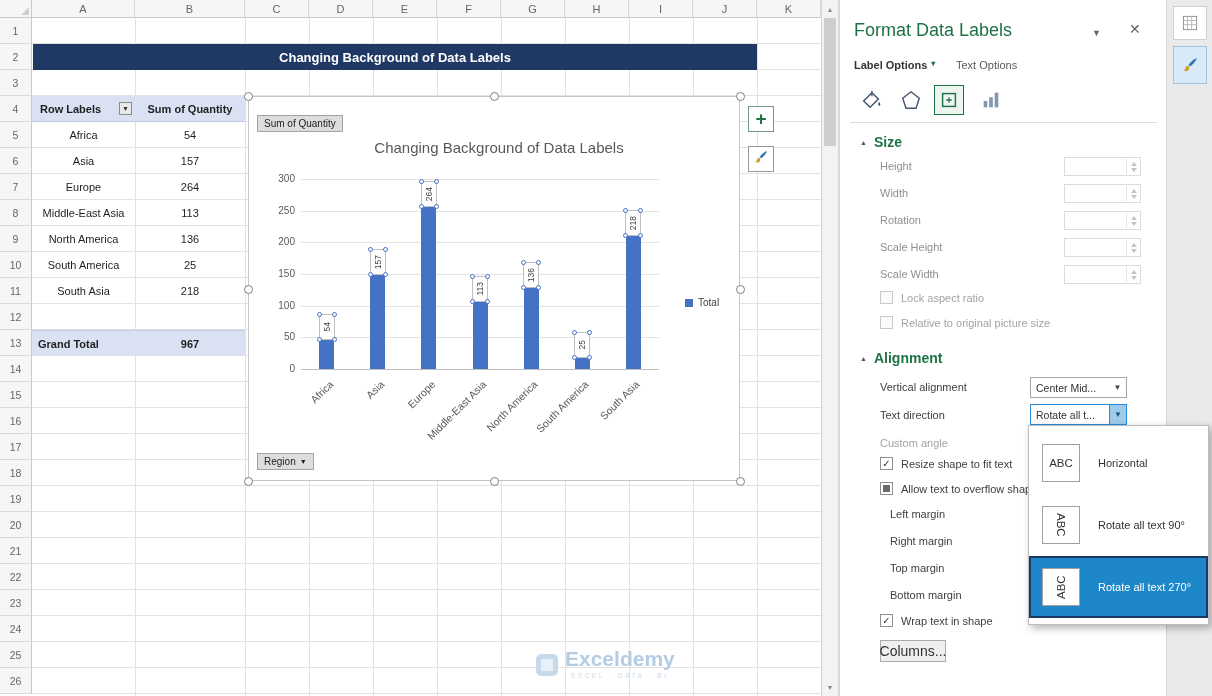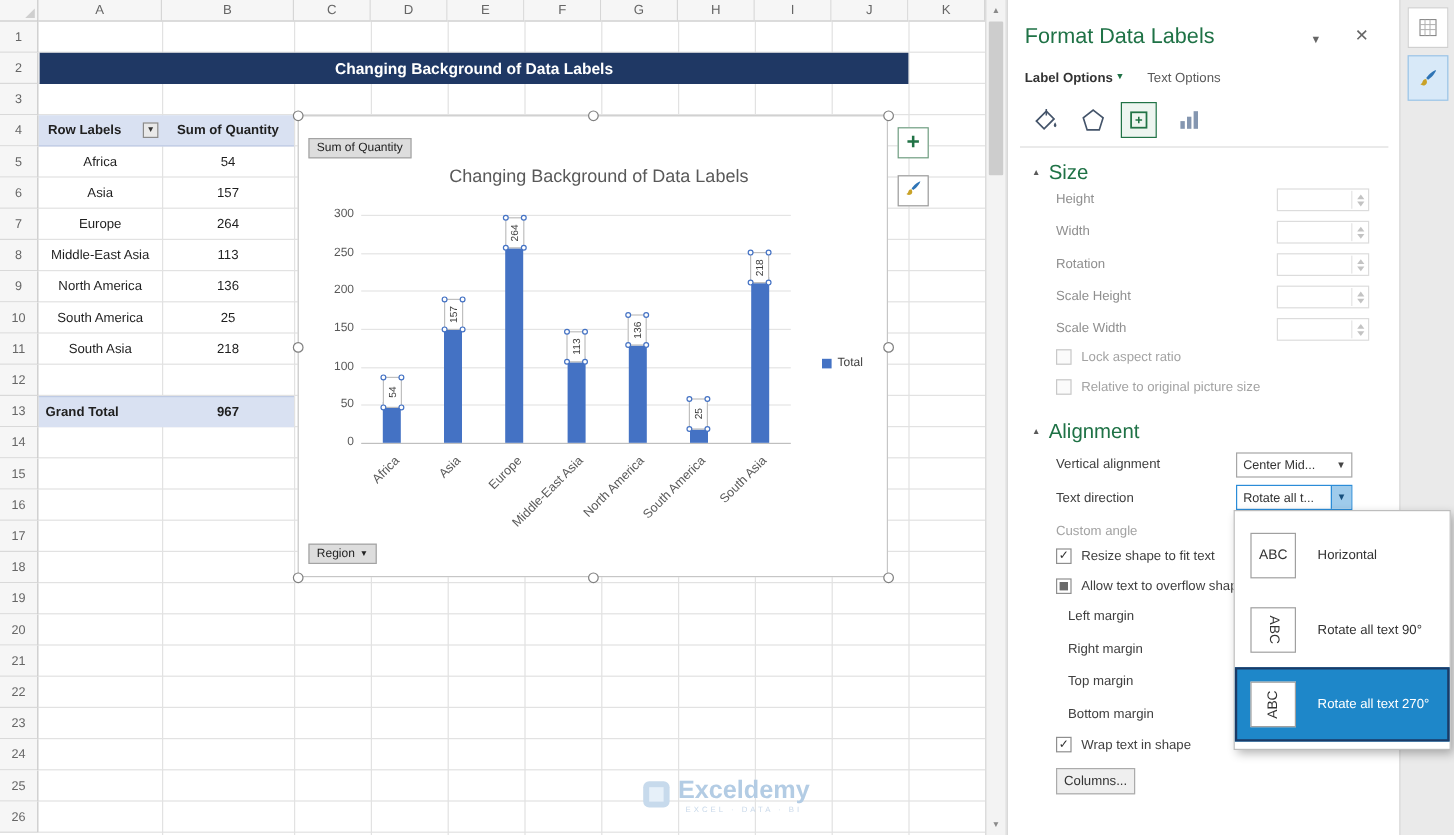--- a/index.html
+++ b/index.html
@@ -59,21 +59,21 @@
   .xlabel{position:absolute;width:110px;text-align:right;transform-origin:100% 0;transform:rotate(-45deg);
     font-size:10.5px;color:#595959;white-space:nowrap;z-index:1}
   #legend{position:absolute;left:436px;top:200px;display:flex;align-items:center;gap:5px;font-size:10px;color:#404040;z-index:3}
   #legend .swatch{width:8px;height:8px}
 
   .qbtn{position:absolute;width:26px;height:26px;background:#fff;border:1px solid #999;z-index:3;
     display:flex;align-items:center;justify-content:center}
   .qbtn.plus{color:#217346;font-size:19px;font-weight:bold;border-color:#6E9D80}
 
   
-  #watermark{position:absolute;left:536px;top:648px;display:flex;align-items:flex-start;gap:7px;z-index:1}
+  #watermark{position:absolute;left:536px;top:648px;display:flex;align-items:center;gap:7px;z-index:1}
   #wm-icon{width:22px;height:22px;border-radius:5px;background:#C7DAEC;position:relative;margin-top:3px}
   #wm-icon::after{content:"";position:absolute;left:5px;top:5px;width:12px;height:12px;background:#E6F0F9}
   .wm-brand{font-size:21px;font-weight:bold;color:#B3CCE4;line-height:1}
   .wm-tag{font-size:6.5px;letter-spacing:2.5px;color:#C9D9EA;margin-top:3px;text-align:center}
 
   
   #vscroll{position:absolute;left:821px;top:0;width:18px;height:696px;background:#F3F3F3;
     border-left:1px solid #D6D6D6;border-right:1px solid #D6D6D6;z-index:4}
   .sc-arrow{position:absolute;left:0;width:16px;height:16px;display:flex;align-items:center;
     justify-content:center;font-size:7px;color:#8A8A8A}
@@ -87,21 +87,21 @@
   #pane-close{position:absolute;left:289px;top:21px;font-size:14px;color:#666}
   .ptab{position:absolute;top:59px;display:flex;align-items:flex-start;gap:4px}
   #tab-label-options{left:14px;font-weight:bold;color:#333}
   #tab-label-options .tab-caret{color:#1F7246;font-size:8px}
   #tab-text-options{left:116px;color:#595959}
   .itab{position:absolute;top:85px;width:30px;height:30px;display:flex;align-items:center;justify-content:center}
   .itab.sel{border:1px solid #217346;background:#EDF5F0}
   #pane-divider{position:absolute;left:10px;top:122px;width:307px;height:1px;background:#DCDCDC}
   .sec-hdr{position:absolute;left:20px;display:flex;align-items:center;gap:7px}
   .sec-hdr .tri{font-size:7px;color:#595959}
-  .sec-title{color:#1F7246;font-size:17px;font-weight:normal}
+  .sec-title{color:#1F7246;font-size:14px;font-weight:bold}
   .fld-row{position:absolute;left:0;width:327px;height:27px}
   .fld-label{position:absolute;left:40px;top:5px;color:#8F8F8F}
   .fld-input{position:absolute;left:224px;top:2px;width:77px;height:19px;border:1px solid #DCDCDC;background:#fff}
   .spin{position:absolute;right:1px;top:1px;width:13px;height:15px;border-left:1px solid #E4E4E4}
   .spin::before{content:"";position:absolute;left:4px;top:3px;border-left:3px solid transparent;
     border-right:3px solid transparent;border-bottom:4px solid #C3C3C3}
   .spin::after{content:"";position:absolute;left:4px;bottom:2px;border-left:3px solid transparent;
     border-right:3px solid transparent;border-top:4px solid #C3C3C3}
   .cb{position:absolute;left:40px;display:flex;align-items:center;gap:8px}
   .cb-box{width:13px;height:13px;border:1px solid #8F8F8F;background:#fff;display:flex;align-items:center;
@@ -115,21 +115,21 @@
   .dd .dd-val{flex:1;padding-left:5px;font-size:10.5px;color:#333;white-space:nowrap;overflow:hidden}
   .dd .dd-caret{width:17px;height:100%;display:flex;align-items:center;justify-content:center;
     font-size:8px;color:#444}
   .dd.active{border-color:#2B8CD8}
   .dd.active .dd-caret{background:#9FCBEB;border-left:1px solid #2B8CD8;color:#17507E}
   .plain-label{position:absolute;left:40px;white-space:nowrap}
   .disabled-label{color:#A3A3A3}
   #margins{position:absolute;left:0;top:508px;width:327px}
   .margin-label{position:absolute;left:50px;color:#404040}
   #columns-btn{position:absolute;left:40px;top:640px;width:66px;height:22px;background:#EFEFEF;
-    border:1px solid #ABABAB;font-size:11px;color:#333;display:flex;align-items:center;justify-content:center}
+    border:1px solid #ABABAB;font-size:14px;color:#333;display:flex;align-items:center;justify-content:center}
 
   
   #dir-menu{position:absolute;left:1028px;top:425px;width:181px;background:#fff;border:1px solid #BDBDBD;
     box-shadow:3px 3px 8px rgba(0,0,0,.3);z-index:99;padding:6px 0}
   .menu-item{height:62px;display:flex;align-items:center;gap:18px;padding-left:13px;cursor:default}
   .mi-icon{width:38px;height:38px;border:1px solid #A0A0A0;background:#fff;display:flex;align-items:center;
     justify-content:center;font-size:11.5px;color:#333;flex:0 0 38px}
   .mi-icon.abc-rotate-90{writing-mode:vertical-rl}
   .mi-icon.abc-rotate-270{writing-mode:vertical-rl;transform:rotate(180deg)}
   .mi-icon.abc-stacked{white-space:pre-line;font-size:7px;line-height:7px;text-align:center}

